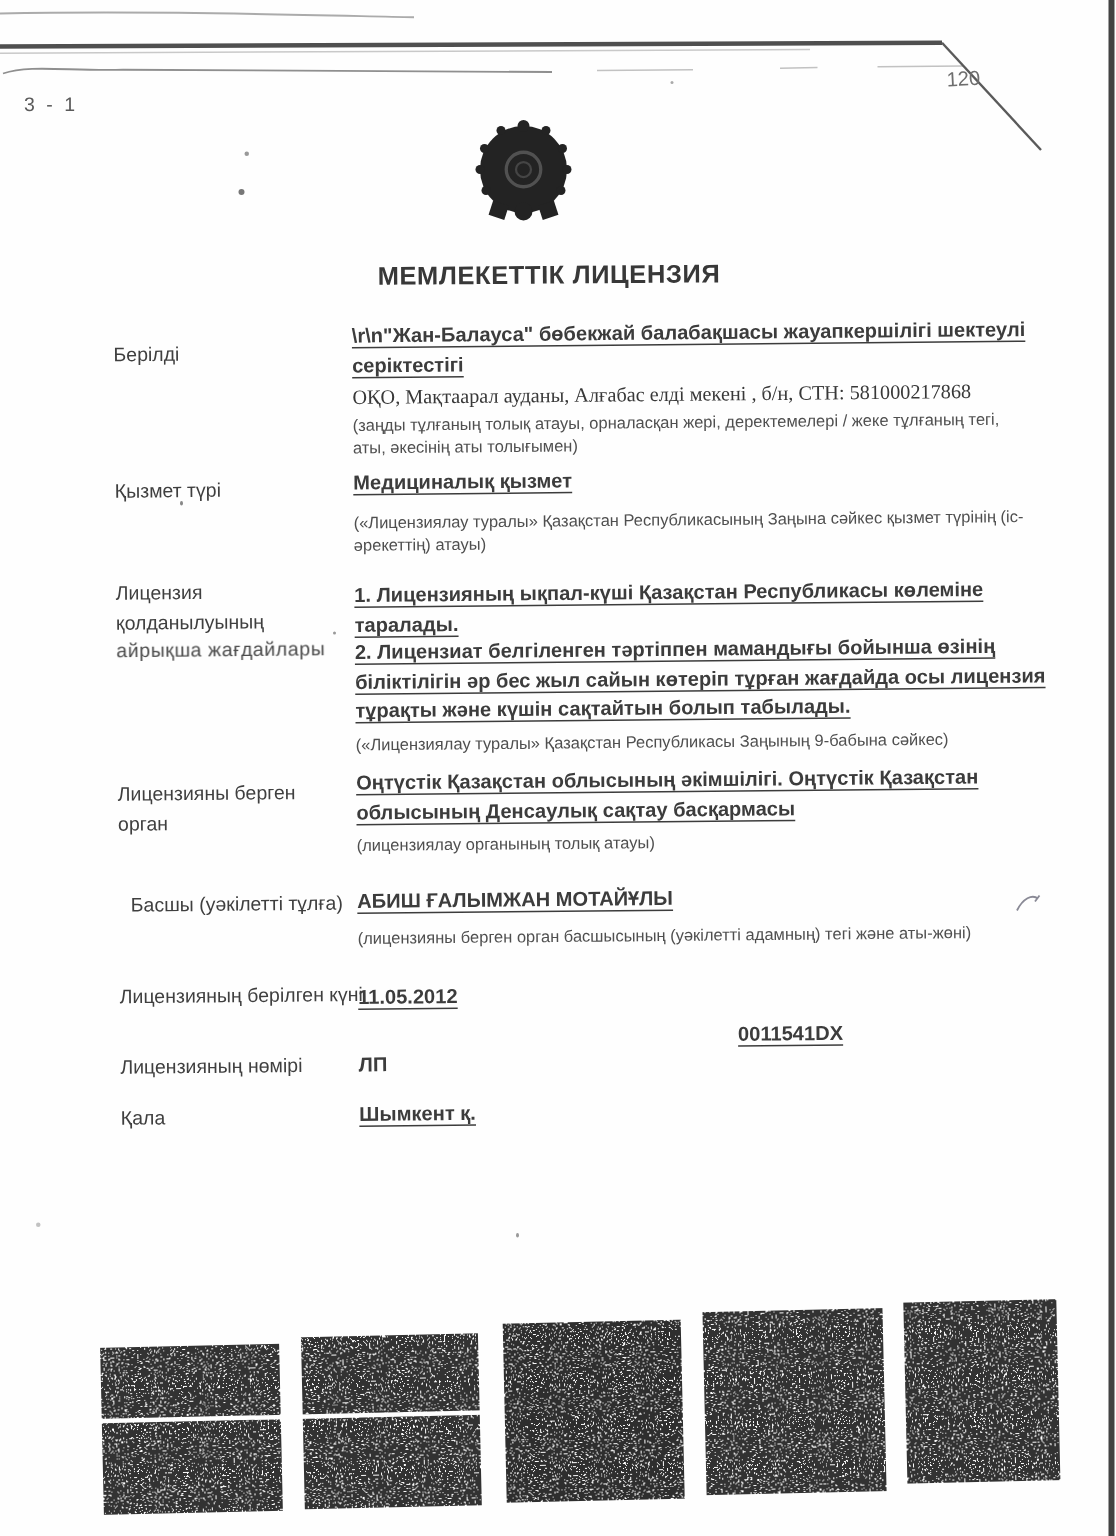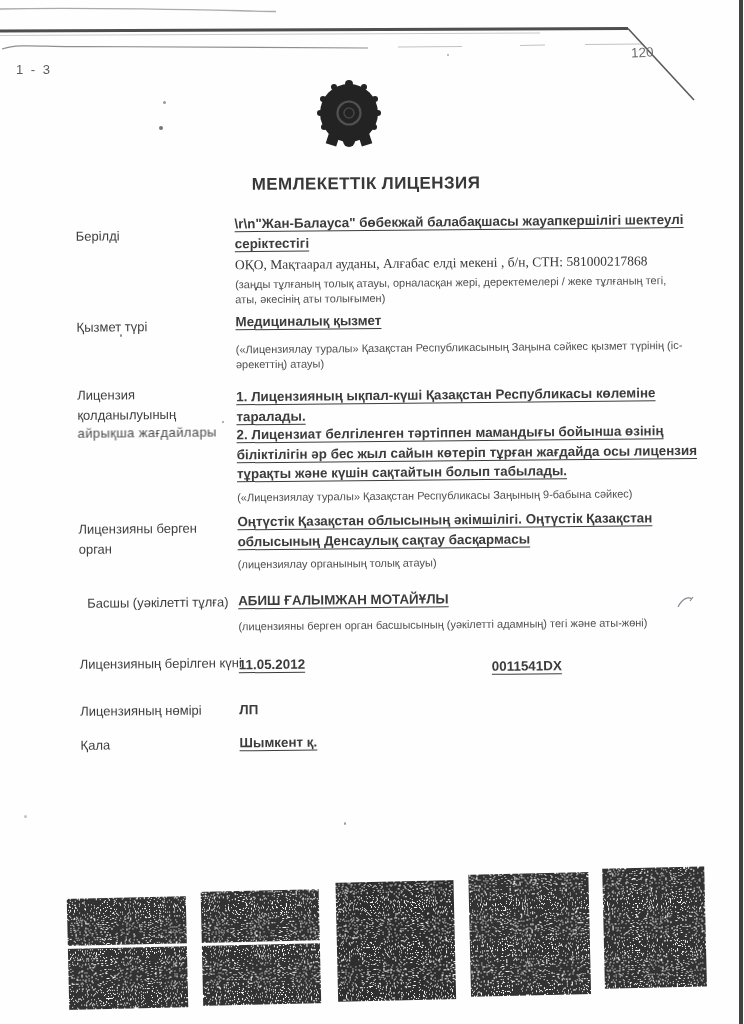--- a/index.html
+++ b/index.html
@@ -43,21 +43,21 @@
     <path d="M0,9 C90,7 180,9.5 276,11.5" stroke="#ababab" stroke-width="1.3" fill="none"></path>
     <path d="M0,31 L628,28.5" stroke="#4f4f4f" stroke-width="3" fill="none"></path>
     <path d="M0,35.5 L540,33" stroke="#c9c9c9" stroke-width="1" fill="none"></path>
     <path d="M2,49 C20,43 45,47.5 82,46.5 L368,48" stroke="#8f8f8f" stroke-width="1.2" fill="none"></path>
     <path d="M398,47 L462,46.5 M520,45.5 L545,45 M585,44.5 L642,44" stroke="#c2c2c2" stroke-width="1" fill="none"></path>
     <path d="M628,28.5 L694,100" stroke="#5a5a5a" stroke-width="1.6" fill="none"></path>
   </svg>
 
   <div class="right-edge"></div>
 
-  <div class="corner-label">1 - 3</div>
+  <div class="corner-label">3 - 1</div>
   <div class="corner-number">120</div>
 
   <div class="emblem">
     <svg width="70" height="74" viewBox="0 0 70 74">
       <g fill="#232323">
         <circle cx="35" cy="34" r="29"></circle>
         <circle cx="35" cy="5" r="4"></circle>
         <circle cx="50" cy="8" r="3"></circle>
         <circle cx="20" cy="8" r="3"></circle>
         <circle cx="61" cy="20" r="3"></circle>
@@ -100,21 +100,21 @@
 
     <div class="label" style="top:591px;left:86px;width:180px">Басшы (уәкілетті тұлға)</div>
     <div class="value" style="top:590px">АБИШ ҒАЛЫМЖАН МОТАЙҰЛЫ</div>
     <div class="caption nowrap" style="top:618px">(лицензияны берген орган басшысының (уәкілетті адамның) тегі және аты-жөні)</div>
 
     <div class="label" style="top:652px;width:165px">Лицензияның берілген күні</div>
     <div class="value" style="top:654px">11.05.2012</div>
 
     <div class="label" style="top:699px">Лицензияның нөмірі</div>
     <div class="value plain" style="top:699px">ЛП</div>
-    <div class="value" style="top:658px;left:490px;width:120px">0011541DX</div>
+    <div class="value" style="top:681px;left:490px;width:120px">0011541DX</div>
 
     <div class="label" style="top:733px">Қала</div>
     <div class="value" style="top:732px">Шымкент қ.</div>
   </div>
 
   <svg class="pen-mark" width="24" height="20">
     <path d="M2,15 C6,7 12,4 16,7 M14,9 l3,-4" stroke="#8a8a96" stroke-width="1.2" fill="none"></path>
   </svg>
 
   <div class="speck" style="left:163px;top:101px;width:3px;height:3px"></div>

